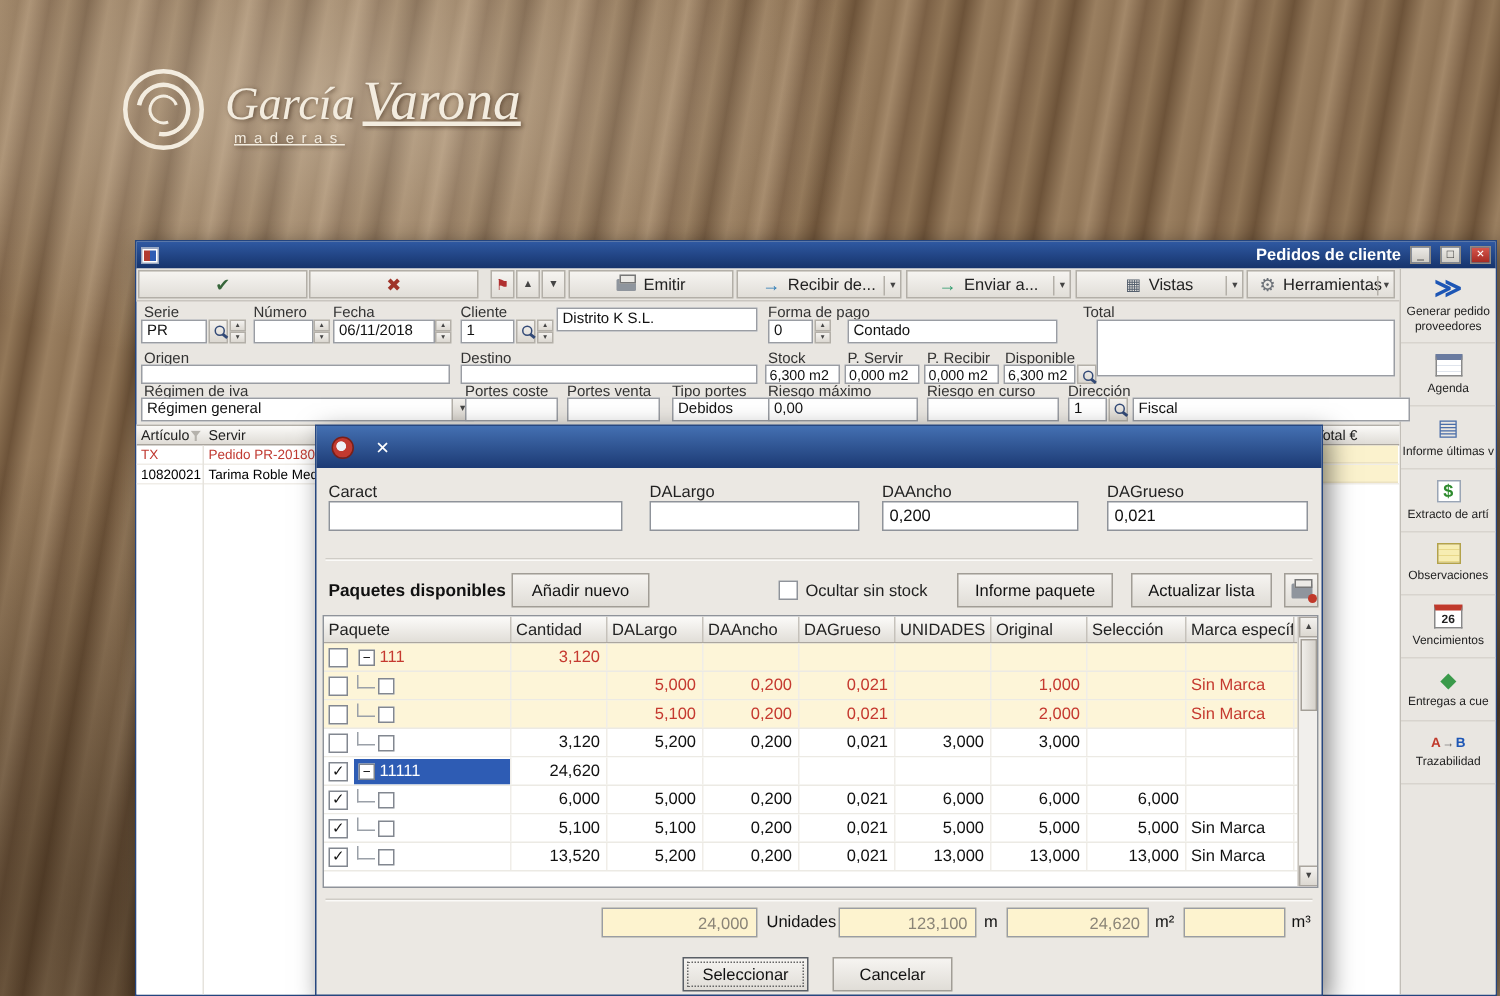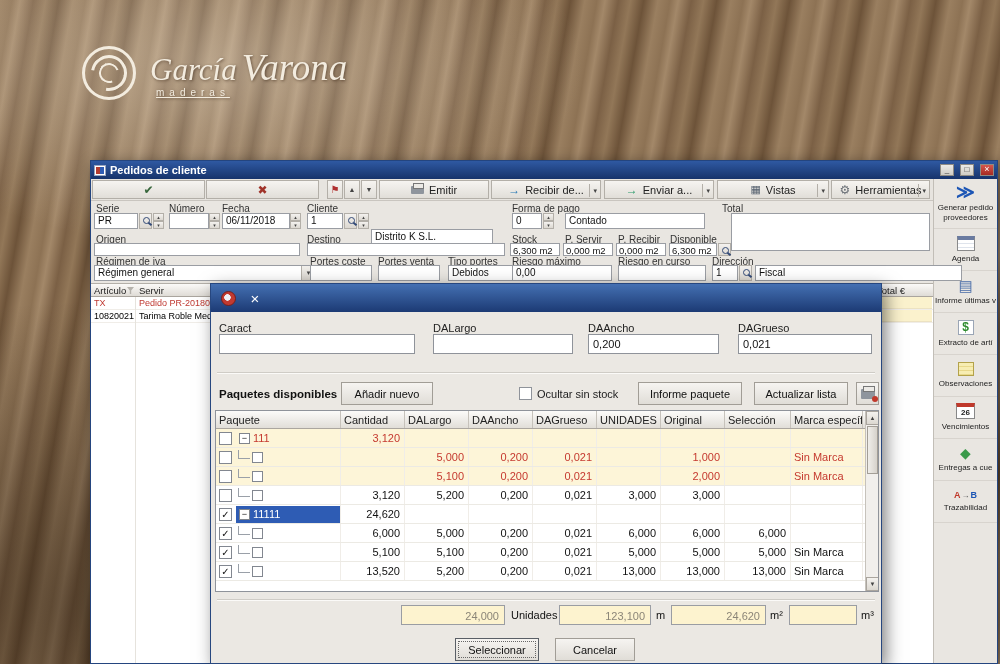--- a/index.html
+++ b/index.html
@@ -18,33 +18,33 @@
   
   .logo { position:absolute; left:82px; top:46px; display:flex; align-items:center; gap:14px;
           color:#f3ecdf; text-shadow:1px 1px 3px rgba(50,30,15,.55); }
   .logo-mark { width:54px; height:54px; border:3px solid #f3ecdf; border-radius:50%; position:relative; flex:none; }
   .logo-mark::before { content:""; position:absolute; inset:6px; border:3px solid #f3ecdf; border-radius:50%;
           border-left-color:transparent; transform:rotate(-35deg); }
   .logo-mark::after { content:""; position:absolute; inset:14px; border:2px solid #f3ecdf; border-radius:50%;
           border-right-color:transparent; transform:rotate(25deg); }
   .logo-text { font-family:"Liberation Serif",serif; font-style:italic; position:relative; line-height:1; }
   .lt-garcia { font-size:31px; }
-  .lt-varona { font-size:37px; margin-left:5px; }
+  .lt-varona { font-size:37px; margin-left:5px;text-decoration:underline; }
   .lt-sub { font-size:10px; letter-spacing:5px; font-style:normal; margin-top:2px; margin-left:6px;
             font-family:"Liberation Sans",sans-serif;text-decoration:underline; }
 
   
   .window { position:absolute; left:90px; top:160px; width:908px; height:504px;
             background:#e9e6e1; border:1px solid #24457f; box-shadow:3px 4px 14px rgba(0,0,0,.45); }
   .titlebar { height:18px; background:linear-gradient(180deg,#2f59a2,#16336b); display:flex; align-items:center;
               padding:0 3px; gap:4px; }
   .tb-icon { width:12px; height:11px; background:#fff; border:1px solid #9aa7c0; position:relative; flex:none; }
   .tb-icon::before { content:""; position:absolute; left:1px; top:1px; width:4px; height:7px; background:#b33c30; }
   .tb-icon::after  { content:""; position:absolute; right:1px; top:1px; width:4px; height:7px; background:#2e5cb4; }
-  .tb-title { color:#fff; font-size:11px; font-weight:bold; flex:1; white-space:nowrap; }
+  .tb-title { color:#fff; font-size:11px; font-weight:bold; flex:1; white-space:nowrap;text-align:right; }
   .tb-btn { width:14px; height:12px; background:linear-gradient(#eceae6,#cfccc5); border:1px solid #8f8b84;
             font-size:8px; line-height:9px; text-align:center; color:#333; margin-left:2px; }
   .tb-btn.close { background:linear-gradient(#d6574d,#a52a22); color:#fff; font-size:9px; }
   .win-body { display:flex; height:484px; }
   .win-main { width:842px; position:relative; flex:none; }
   .win-side { width:64px; border-left:1px solid #c2beb7; background:#e9e6e1; overflow:hidden; }
 
   
   .toolbar { position:absolute; top:0; left:0; width:100%; height:22px; background:#e7e4df;
              border-bottom:1px solid #c9c5bf; }
@@ -274,21 +274,21 @@
               <span>▾</span>
             </span>
 
           <span class="flabel" style="left:216px;top:2px">Cliente</span>
           <div class="ffield" style="left:216px;top:12px;width:36px">1</div>
           <span class="mag" style="left:253px;top:12px"></span>
           <span class="spin" style="left:267px;top:12px">
               <span>▴</span>
               <span>▾</span>
             </span>
-          <div class="ffield" style="left:280px;top:28px;width:122px">Distrito K S.L.</div>
+          <div class="ffield" style="left:280px;top:4px;width:134px">Distrito K S.L.</div>
 
           <span class="flabel" style="left:421px;top:2px">Forma de pago</span>
           <div class="ffield" style="left:421px;top:12px;width:30px">0</div>
           <span class="spin" style="left:452px;top:12px">
               <span>▴</span>
               <span>▾</span>
             </span>
           <div class="ffield" style="left:474px;top:12px;width:140px">Contado</div>
 
           <span class="flabel" style="left:631px;top:2px">Total</span>
@@ -317,21 +317,21 @@
           <div class="ffield" style="left:287px;top:64px;width:62px"></div>
           <span class="flabel" style="left:357px;top:55px">Tipo portes</span>
           <div class="ffield combo" style="left:357px;top:64px;width:84px">Debidos</div>
           <span class="flabel" style="left:421px;top:55px">Riesgo máximo</span>
           <div class="ffield" style="left:421px;top:64px;width:100px">0,00</div>
           <span class="flabel" style="left:527px;top:55px">Riesgo en curso</span>
           <div class="ffield" style="left:527px;top:64px;width:88px"></div>
           <span class="flabel" style="left:621px;top:55px">Dirección</span>
           <div class="ffield" style="left:621px;top:64px;width:26px">1</div>
           <span class="mag" style="left:648px;top:64px"></span>
-          <div class="ffield" style="left:664px;top:64px;width:207px">Fiscal</div>
+          <div class="ffield" style="left:664px;top:64px;width:185px">Fiscal</div>
         </div>
 
         <div class="gridarea">
           <div class="ghead">
             <span style="left:3px;top:1px">Artículo</span>
             <span class="gfilter"></span>
             <span style="left:48px;top:1px">Servir</span>
             <span style="left:786px;top:1px">Total €</span>
           </div>
           <div class="grow red">

